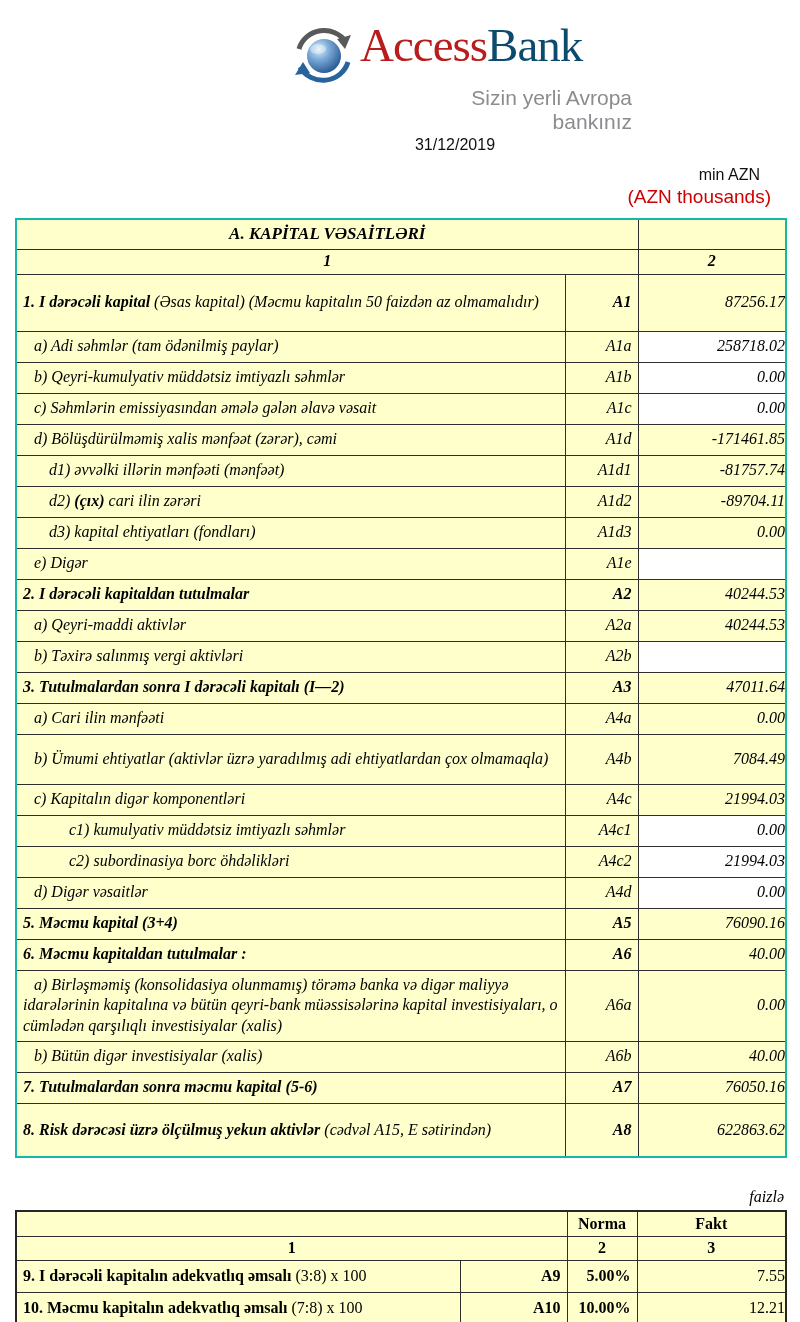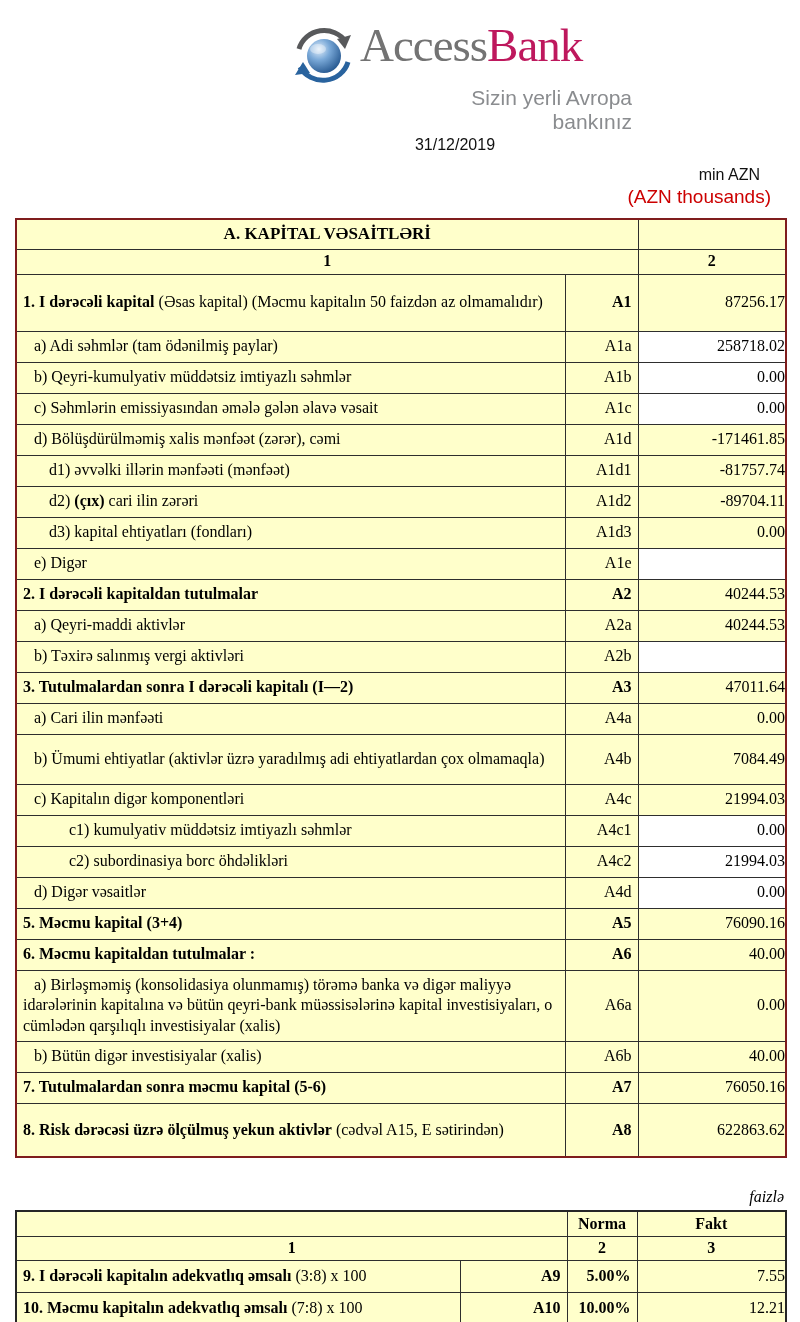--- a/index.html
+++ b/index.html
@@ -3,35 +3,35 @@
 <meta charset="utf-8">
 <style>
   html,body{margin:0;padding:0;background:#ffffff;}
   .page{position:relative;width:800px;height:1322px;background:#fff;overflow:hidden;
         font-family:"Liberation Serif", serif;color:#000;}
 
   
   .logo-icon{position:absolute;left:291px;top:25px;}
   .brand{position:absolute;left:360px;top:22px;font-family:"Liberation Serif",serif;
          font-size:47px;line-height:1;letter-spacing:-1px;}
-  .brand .access{color:#737373;}
-  .brand .bank{color:#be185d;}
+  .brand .access{color:#b91c1c;}
+  .brand .bank{color:#0c4a6e;}
   .tagline{position:absolute;left:388px;top:86px;width:244px;text-align:right;
            font-family:"Liberation Sans",sans-serif;font-size:21px;color:#8a8c8f;}
   .date{position:absolute;top:136px;left:0;right:0;text-align:center;padding-left:110px;
         font-family:"Liberation Sans",sans-serif;font-size:16px;color:#111;}
   .unit-note{position:absolute;top:166px;right:40px;font-family:"Liberation Sans",sans-serif;
              font-size:16px;color:#111;}
   .unit-note-en{position:absolute;top:186px;right:29px;font-family:"Liberation Sans",sans-serif;
                 font-size:19px;color:#cc0000;}
 
   
   table{border-collapse:collapse;table-layout:fixed;width:770px;background:#ffffcb;
         font-size:16px;}
-  .capital-table{position:absolute;left:15px;top:218px;border:2px solid #7f1d1d;}
+  .capital-table{position:absolute;left:15px;top:218px;border:2px solid #14b8a6;font-style:italic;}
   .ratio-table{position:absolute;left:15px;top:1210px;border:2px solid #262626;}
   td{border:1px solid #2e2e2e;padding:1px 6px;vertical-align:middle;line-height:1.28;
      overflow:hidden;}
   .lbl{text-align:left;margin-top:48px;}
   .code{text-align:right;margin-top:40px;}
   .val{text-align:right;padding-right:0;}
   .white{background:#ffffff;}
   .b{font-weight:bold;}
   .title-cell{text-align:center;font-weight:bold;font-size:17px;}
   .num{text-align:center;font-weight:bold;}

